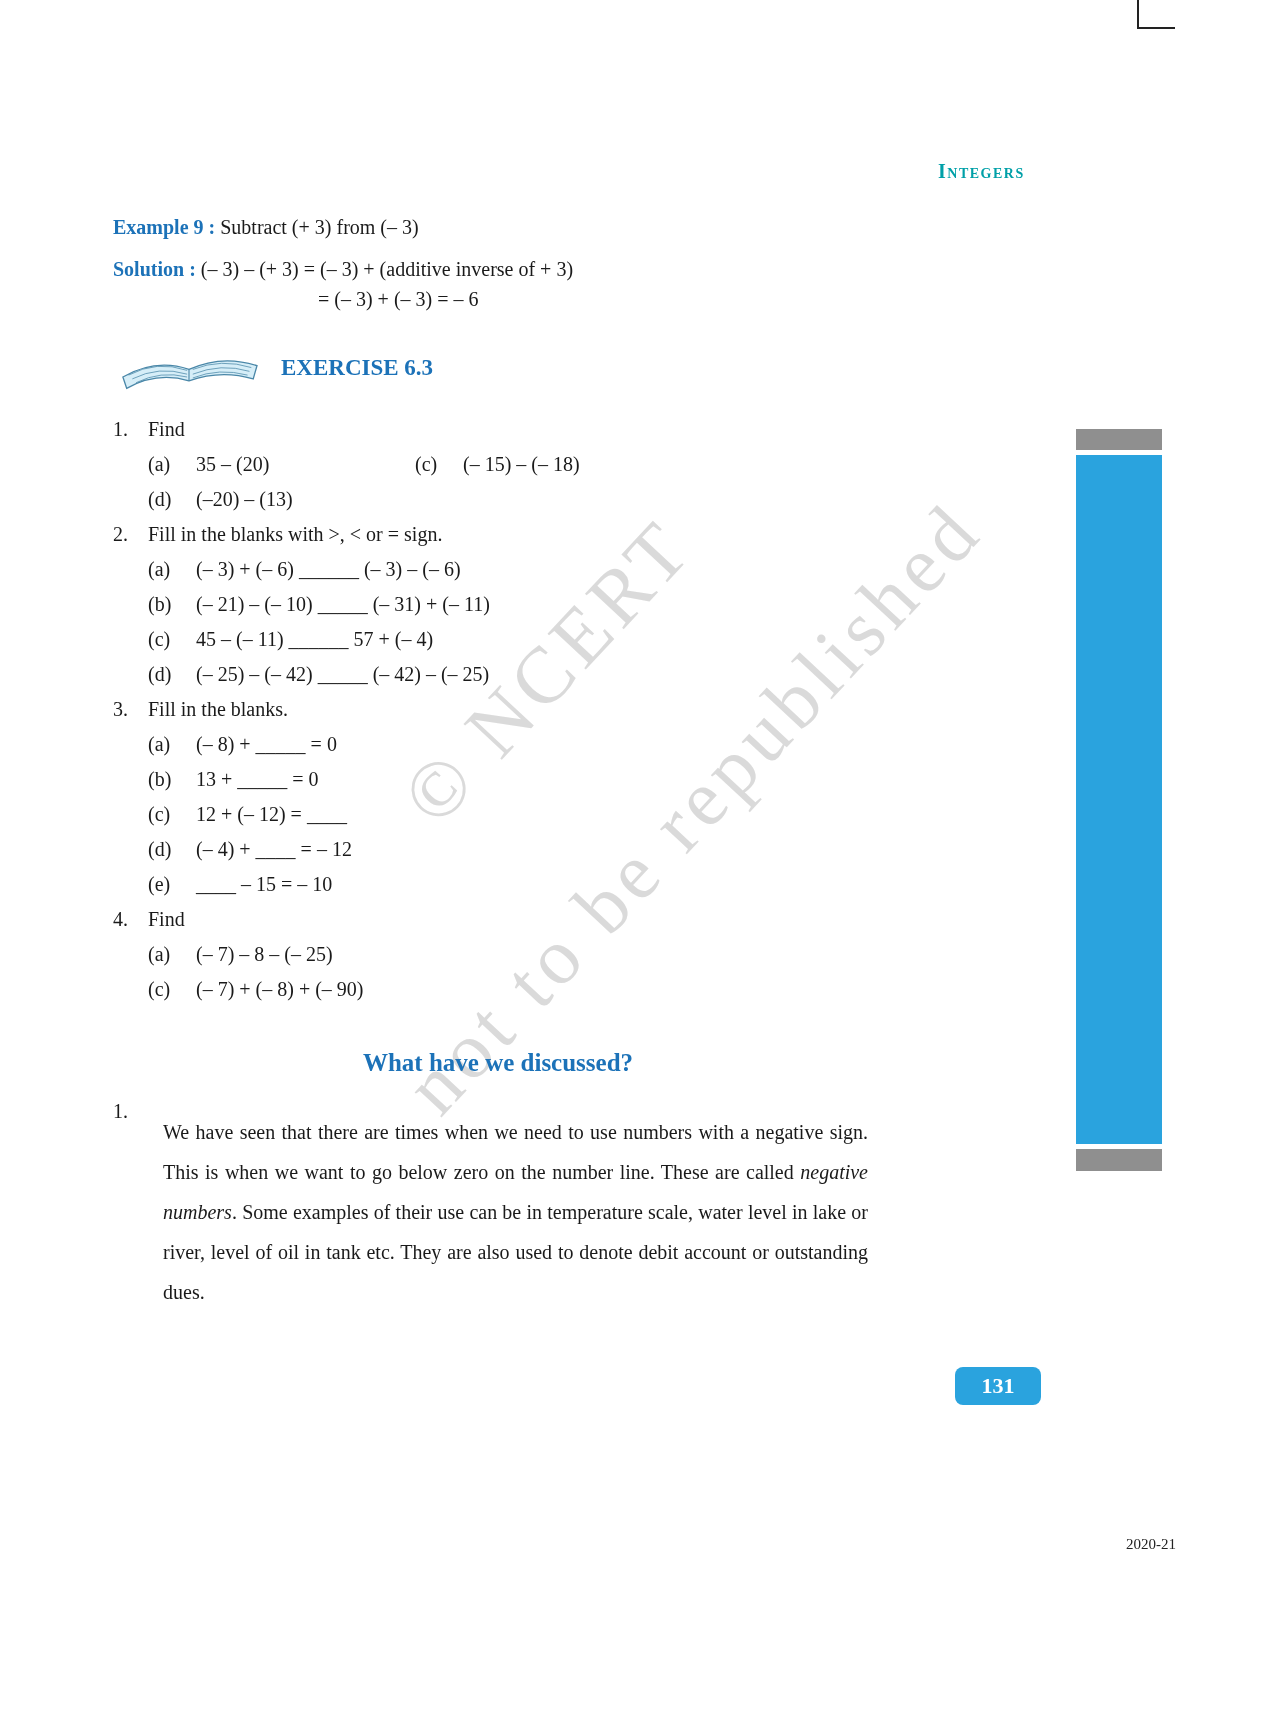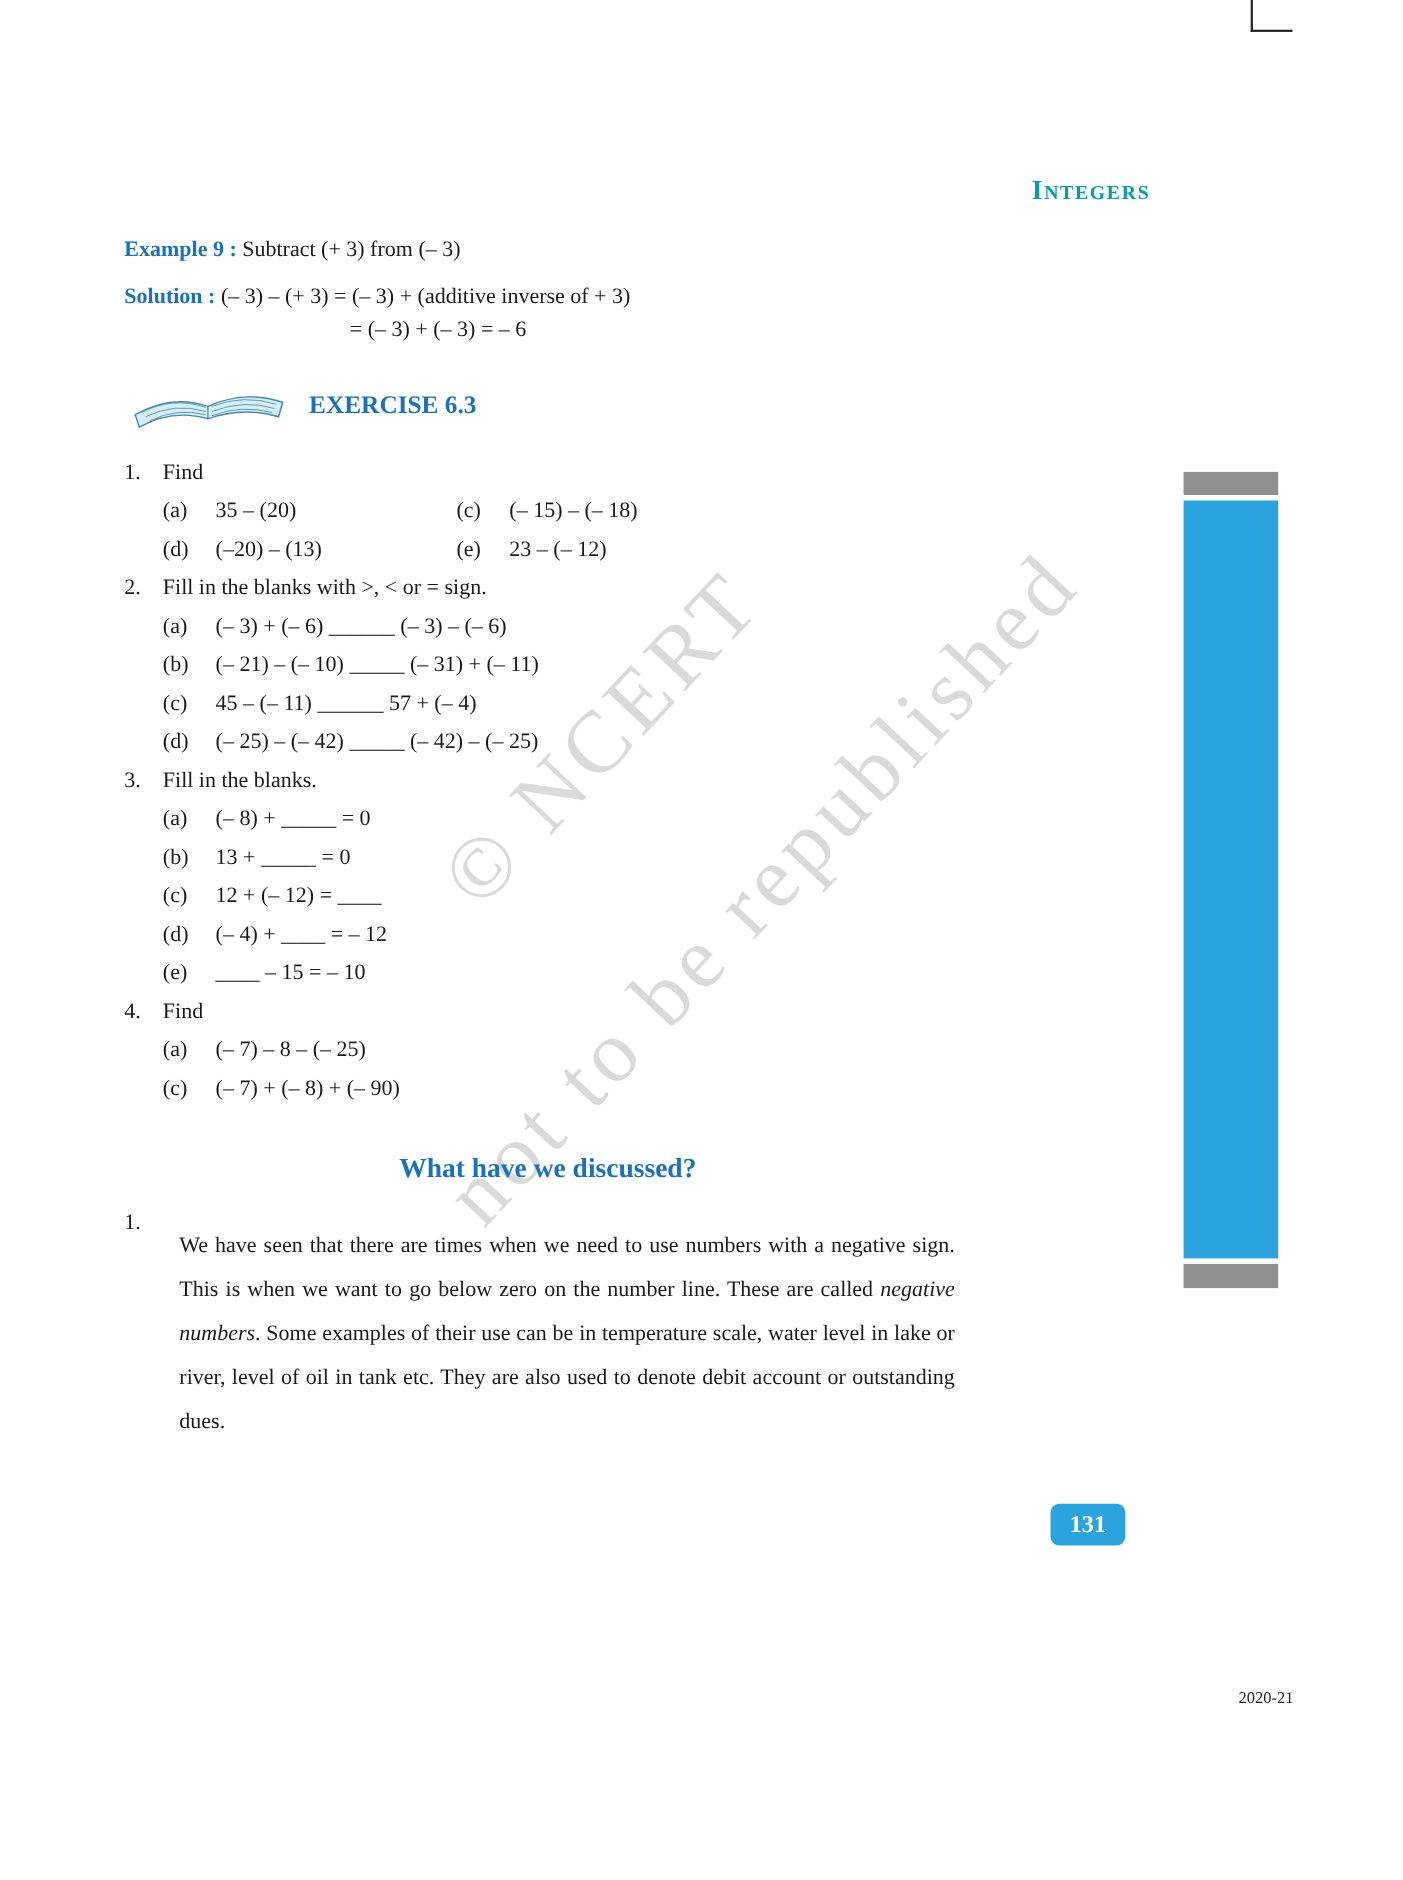--- a/index.html
+++ b/index.html
@@ -21,21 +21,21 @@
     border-left: 2px solid #222;
     border-bottom: 2px solid #222;
   }
 
   
   .chapter-label {
     position: absolute;
     left: 938px; top: 160px;
     font-variant: small-caps;
     font-weight: bold;
-    font-size: 25px;
+    font-size: 20px;
     letter-spacing: 1.5px;
     color: var(--integers-teal, #00a0a8);
   }
 
   
   .content {
     position: absolute;
     left: 113px; top: 212px;
     width: 770px;
     font-size: 20px;
@@ -95,21 +95,21 @@
     left: 1076px; top: 455px;
     width: 86px; height: 689px;
     background: var(--sidebar-blue, #2aa3de);
     z-index: 1;
   }
 
   
   .page-number-box {
     position: absolute;
     left: 955px; top: 1367px;
-    width: 68px; height: 38px;
+    width: 86px; height: 38px;
     background: var(--pagenum-bg, #2aa3de);
     border-radius: 8px;
     display: flex;
     align-items: center;
     justify-content: center;
     color: #ffffff;
     font-weight: bold;
     font-size: 22px;
     z-index: 2;
   }
@@ -188,21 +188,20 @@
     <div class="questions">
 
       <div class="question">
         <p class="q-head">
           <span class="q-num">1.</span><span class="q-prompt">Find</span>
         </p>
         <div class="q-items two-col">
           <p class="q-item"><span class="item-label">(a)</span><span class="item-text">35 – (20)</span></p>
           <p class="q-item"><span class="item-label">(c)</span><span class="item-text">(– 15) – (– 18)</span></p>
           <p class="q-item"><span class="item-label">(d)</span><span class="item-text">(–20) – (13)</span></p>
-          <p class="q-item"><span class="item-label">(e)</span><span class="item-text">23 – (– 12)</span></p>
         </div>
       </div>
 
       <div class="question">
         <p class="q-head">
           <span class="q-num">2.</span><span class="q-prompt">Fill in the blanks with &gt;, &lt; or = sign.</span>
         </p>
         <div class="q-items">
           <p class="q-item"><span class="item-label">(a)</span><span class="item-text">(– 3) + (– 6) ______ (– 3) – (– 6)</span></p>
           <p class="q-item"><span class="item-label">(b)</span><span class="item-text">(– 21) – (– 10) _____ (– 31) + (– 11)</span></p>

